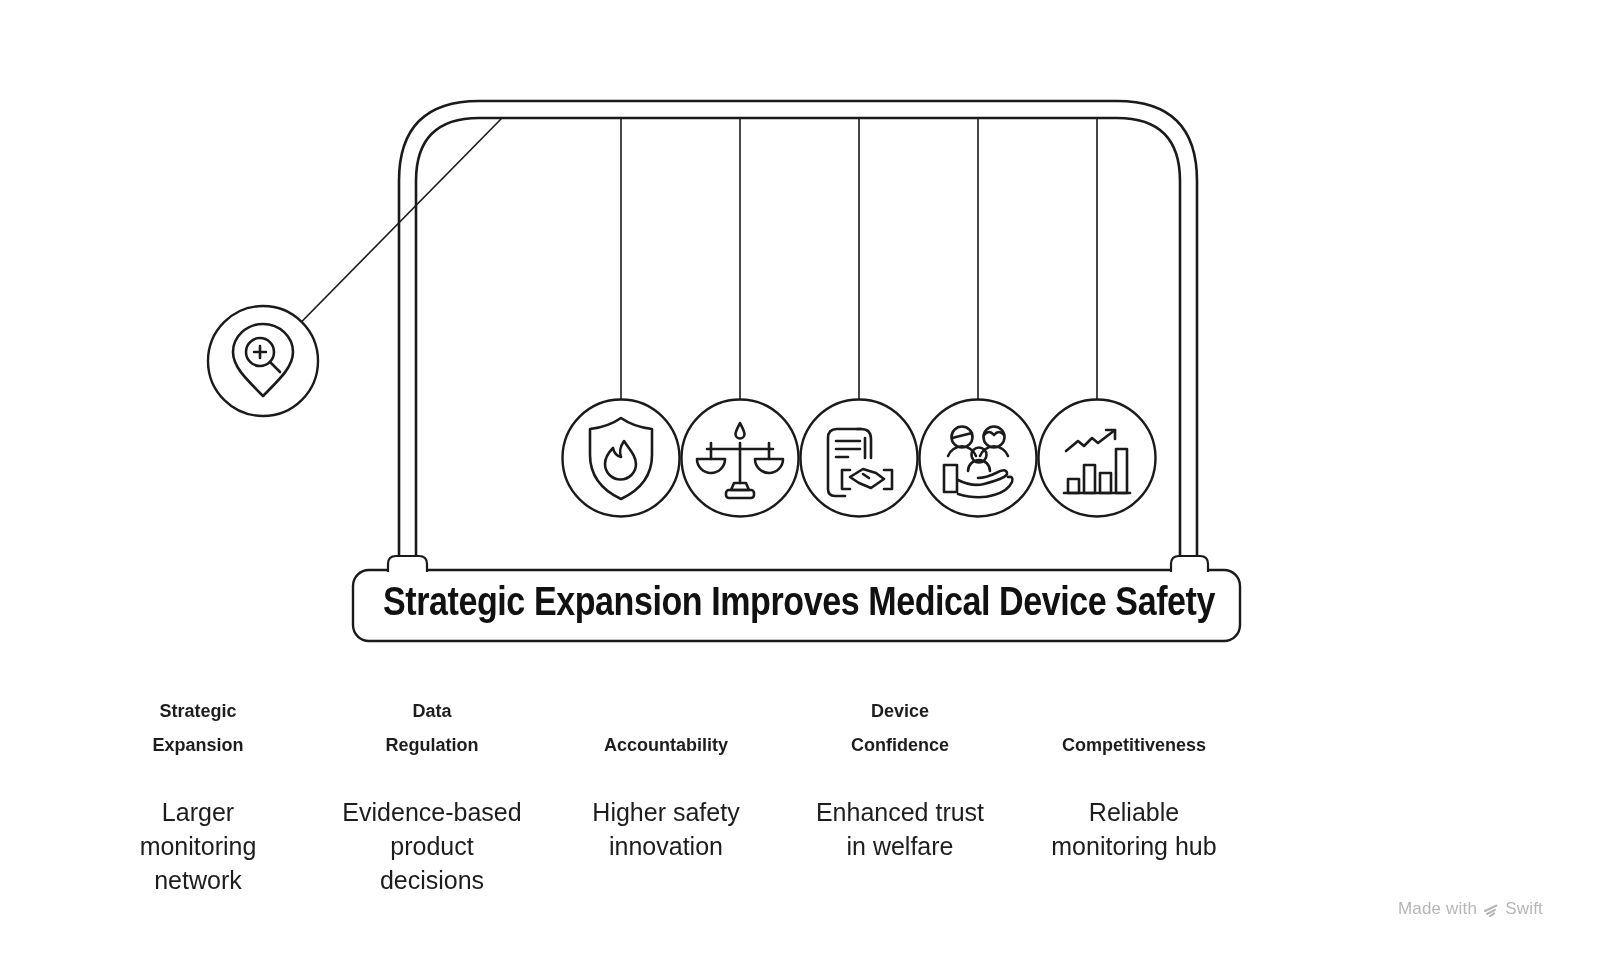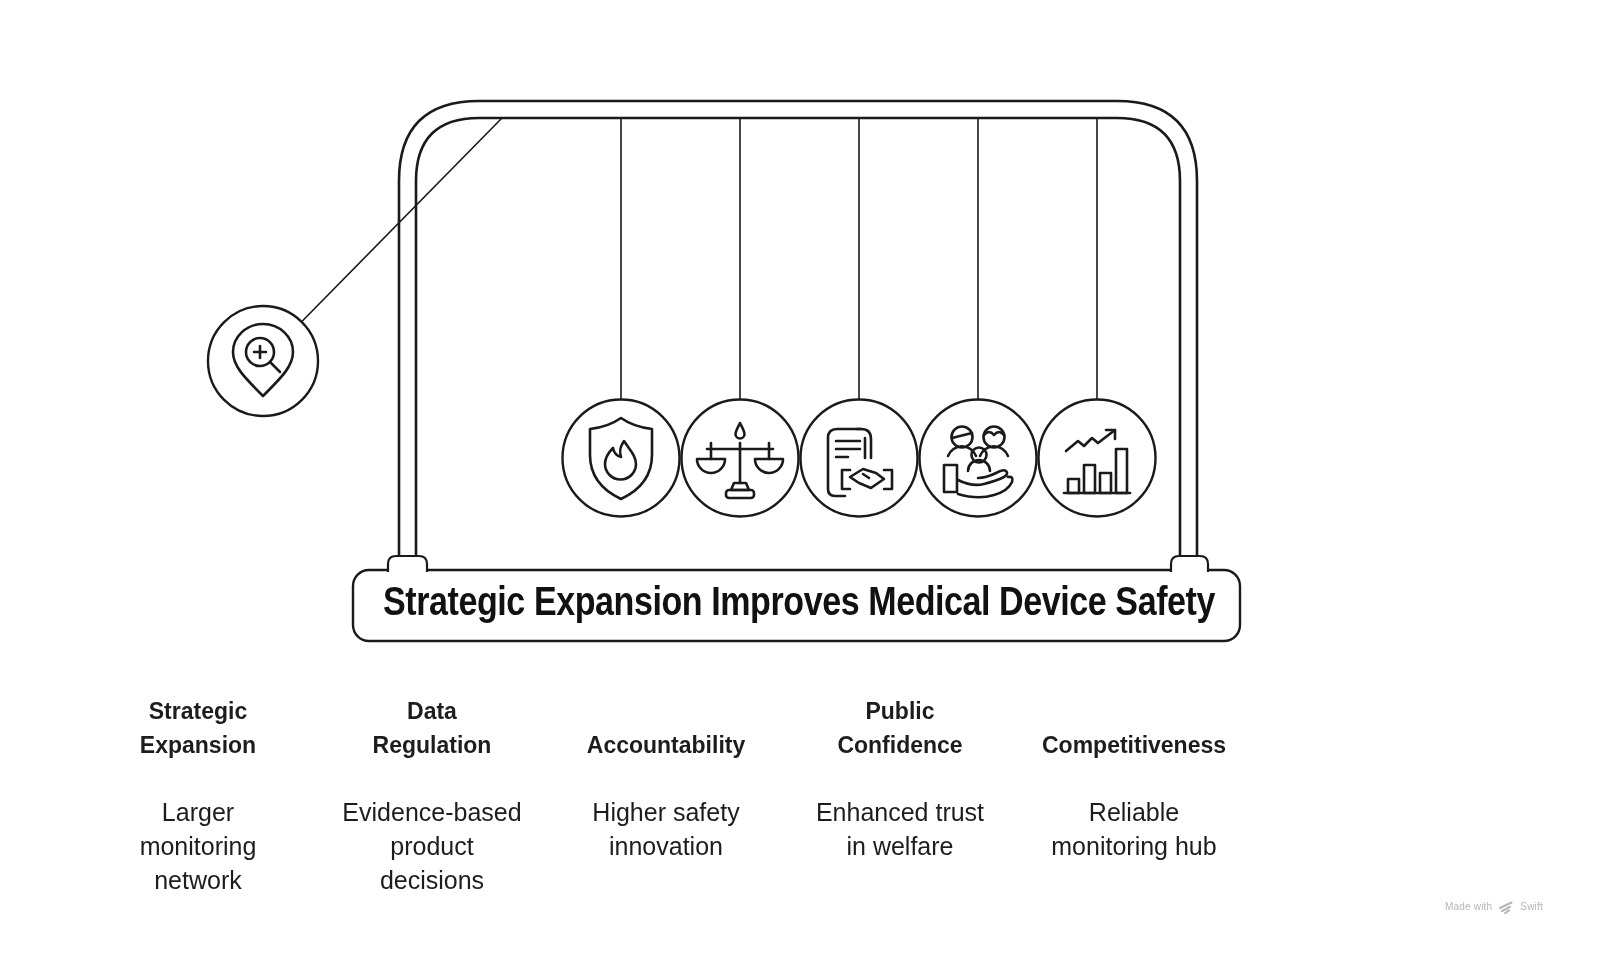--- a/index.html
+++ b/index.html
@@ -18,28 +18,28 @@
     font-family:"Liberation Sans", sans-serif;font-weight:700;font-size:40px;fill:#111111;
     letter-spacing:-0.5px;
   }
   .columns{
     position:absolute;left:81px;top:690px;width:1404px;
     display:grid;grid-template-columns:repeat(6,234px);
   }
   .col{width:234px;text-align:center;color:#1d1d1d;}
   .col-header{
     height:72px;display:flex;align-items:flex-end;justify-content:center;
-    font-weight:700;font-size:23px;line-height:34px;white-space:pre-line;
+    font-weight:700;font-size:18px;line-height:34px;white-space:pre-line;
   }
   .col-body{
     margin-top:33px;font-size:25px;line-height:34px;white-space:pre-line;
   }
   .watermark{
     position:absolute;right:55px;top:899px;display:flex;align-items:center;gap:6px;
-    color:#b6b6b6;font-size:10px;letter-spacing:0.2px;
+    color:#b6b6b6;font-size:17px;letter-spacing:0.2px;
   }
 </style>
 </head>
 <body>
 
 <div class="canvas">
 
   <svg class="cradle-svg" width="1598" height="672" viewBox="0 0 1598 672">
 
     <path class="frame-line" d="M399,574 L399,181 Q399,101 479,101 L1117,101 Q1197,101 1197,181 L1197,574"></path>
@@ -149,21 +149,21 @@
       <div class="col-body">Evidence-based
 product
 decisions</div>
     </div>
     <div class="col">
       <div class="col-header">Accountability</div>
       <div class="col-body">Higher safety
 innovation</div>
     </div>
     <div class="col">
-      <div class="col-header">Public
+      <div class="col-header">Device
 Confidence</div>
       <div class="col-body">Enhanced trust
 in welfare</div>
     </div>
     <div class="col">
       <div class="col-header">Competitiveness</div>
       <div class="col-body">Reliable
 monitoring hub</div>
     </div>
   </div>

